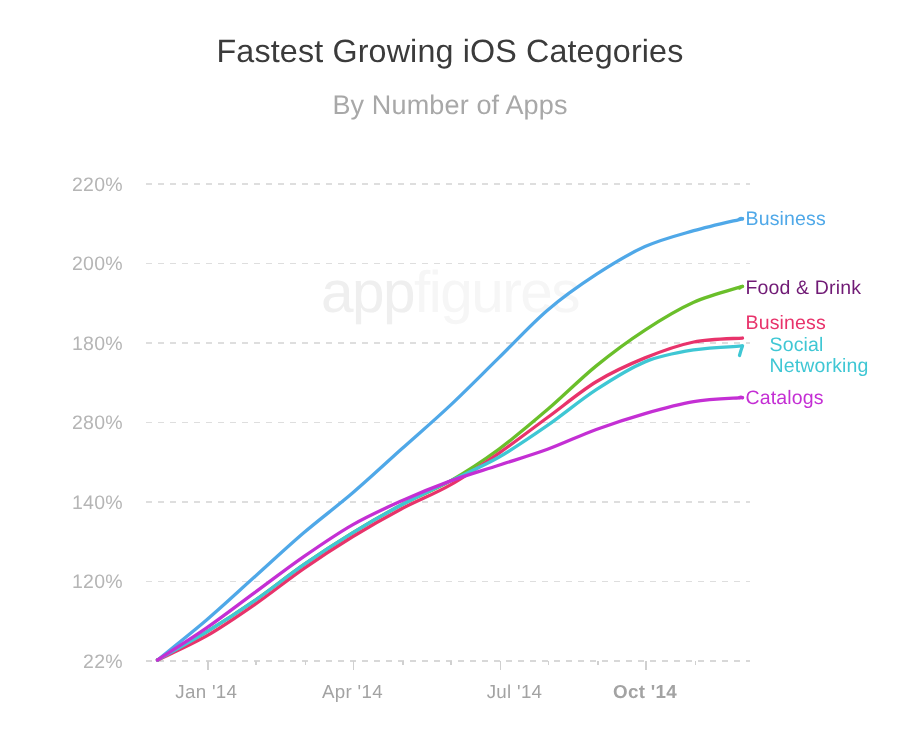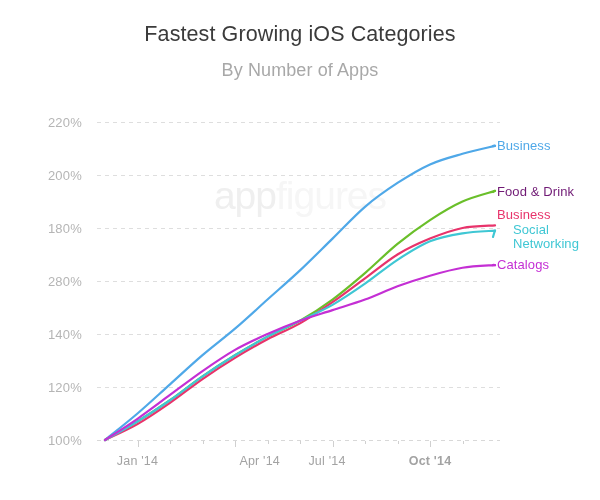--- a/index.html
+++ b/index.html
@@ -181,32 +181,32 @@
       </g>
     <g id="leader-group">
         <path d="M 495.00 145.85 Q 494.00 145.42 493.00 146.00" class="leader-line" stroke="#4FA8E8"></path>
         <path d="M 495.00 190.90 Q 494.00 190.95 493.00 192.00" class="leader-line" stroke="#6ABF2A"></path>
         <path d="M 495.00 230.65 Q 494.00 233.32 493.00 237.00" class="leader-line" stroke="#3FC7D4"></path>
         <path d="M 495.00 265.10 Q 494.00 264.55 493.00 265.00" class="leader-line" stroke="#C42FD4"></path>
       </g>
   </svg>
 
   <div id="ylabels">
-      <div class="ylabel" style="left: 22px; top: 433px;">100%</div>
+      <div class="ylabel" style="left: 22px; top: 433px;">22%</div>
       <div class="ylabel" style="left: 22px; top: 380px;">120%</div>
       <div class="ylabel" style="left: 22px; top: 327px;">140%</div>
       <div class="ylabel" style="left: 22px; top: 274px;">280%</div>
       <div class="ylabel" style="left: 22px; top: 221px;">180%</div>
       <div class="ylabel" style="left: 22px; top: 168px;">200%</div>
       <div class="ylabel" style="left: 22px; top: 115px;">220%</div>
     </div>
   <div id="xlabels">
       <div class="xlabel" style="left: 92.5px; top: 454px;">Jan '14</div>
-      <div class="xlabel" style="left: 190px; top: 454px; text-align: right;">Apr '14</div>
-      <div class="xlabel" style="left: 282px; top: 454px;">Jul '14</div>
+      <div class="xlabel" style="left: 190px; top: 454px;">Apr '14</div>
+      <div class="xlabel" style="left: 298px; top: 454px;">Jul '14</div>
       <div class="xlabel" style="left: 385px; top: 454px; font-weight: bold;">Oct '14</div>
     </div>
   <div id="legend">
       <div class="legend-label" style="left: 497px; color: rgb(79, 168, 232); top: 139px;">Business</div>
       <div class="legend-label" style="left: 497px; color: #701a75; top: 185px;">Food &amp; Drink</div>
       <div class="legend-label" style="left: 497px; color: rgb(232, 51, 107); top: 208px;">Business</div>
       <div class="legend-label" style="left: 497px; color: rgb(63, 199, 212); top: 223px; margin-left: 16px;">
         <div>Social</div>
         <div>Networking</div>
       </div>

